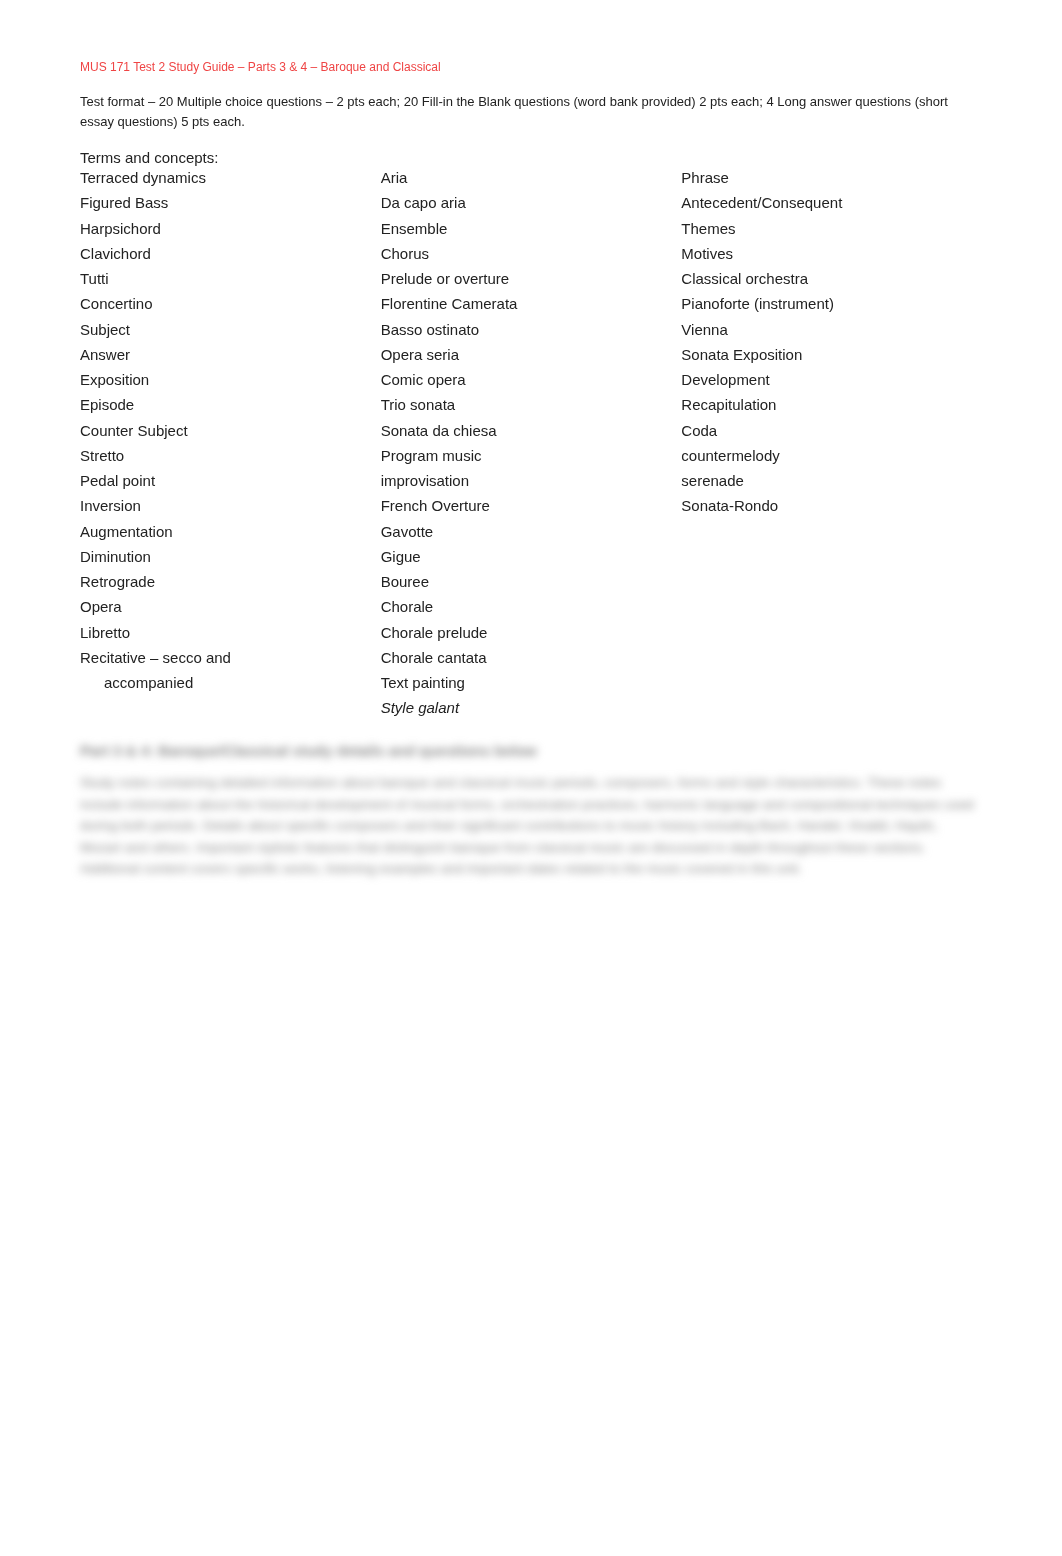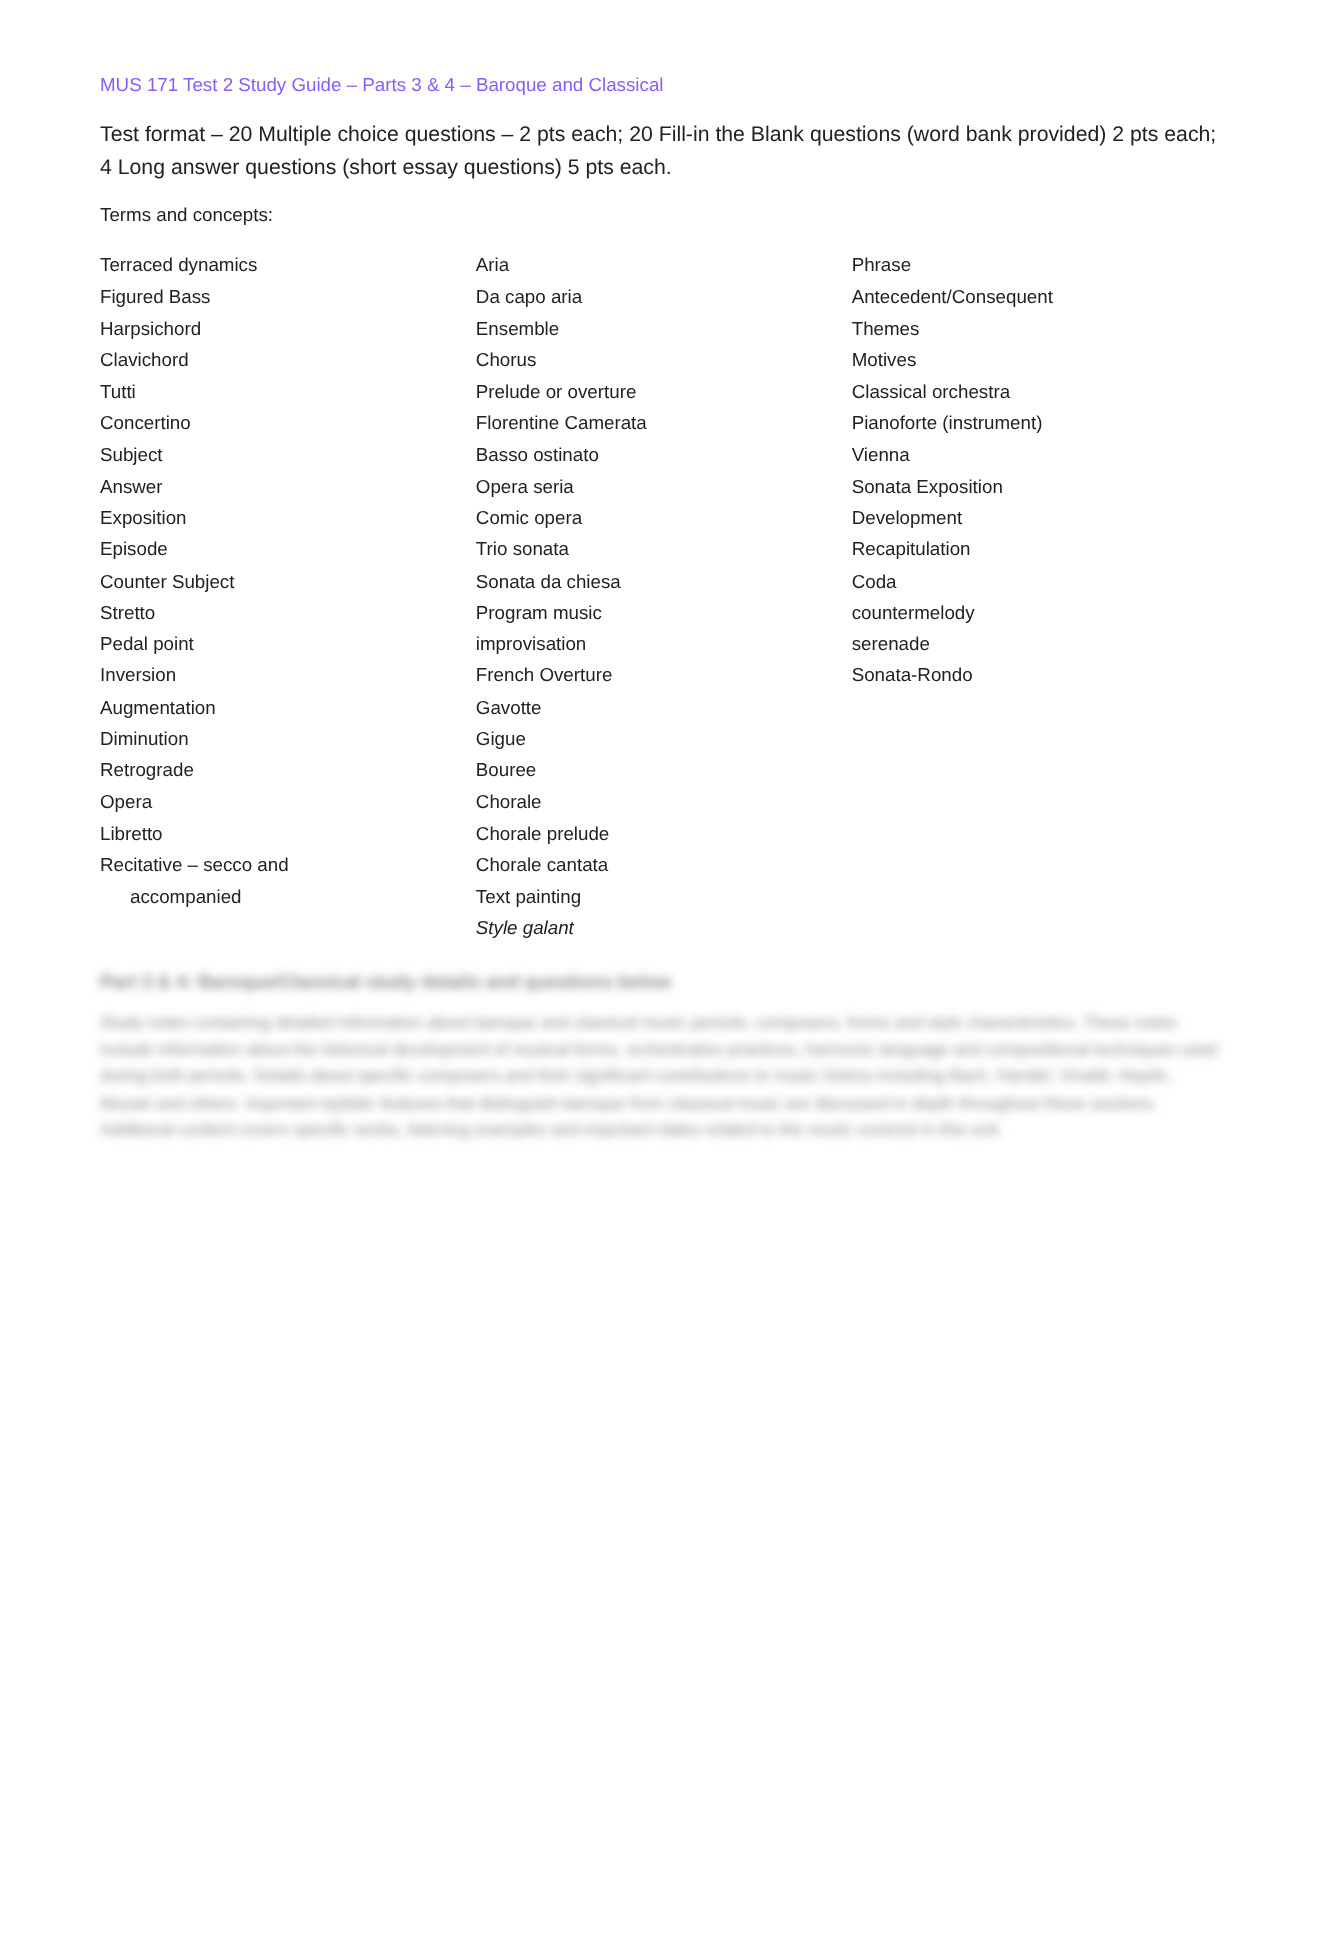--- a/index.html
+++ b/index.html
@@ -9,32 +9,32 @@
     }
     body {
       background: #ffffff;
       font-family: Arial, sans-serif;
       font-size: 15px;
       color: #222;
       padding: 60px 80px;
       max-width: 1062px;
     }
     .page-title {
-      font-size: 15px;
+      font-size: 12px;
       margin-bottom: 18px;
-      color: #8b5cf6;
+      color: #ef4444;
     }
     .test-format {
-      font-size: 17px;
+      font-size: 13px;
       line-height: 1.5;
       margin-bottom: 18px;
     }
     .terms-label {
       font-size: 15px;
-      margin-bottom: 20px;
+      margin-bottom: 0;
     }
     .terms-columns {
       display: flex;
       gap: 0;
     }
     .terms-col {
       flex: 1;
       display: flex;
       flex-direction: column;
       gap: 2px;

